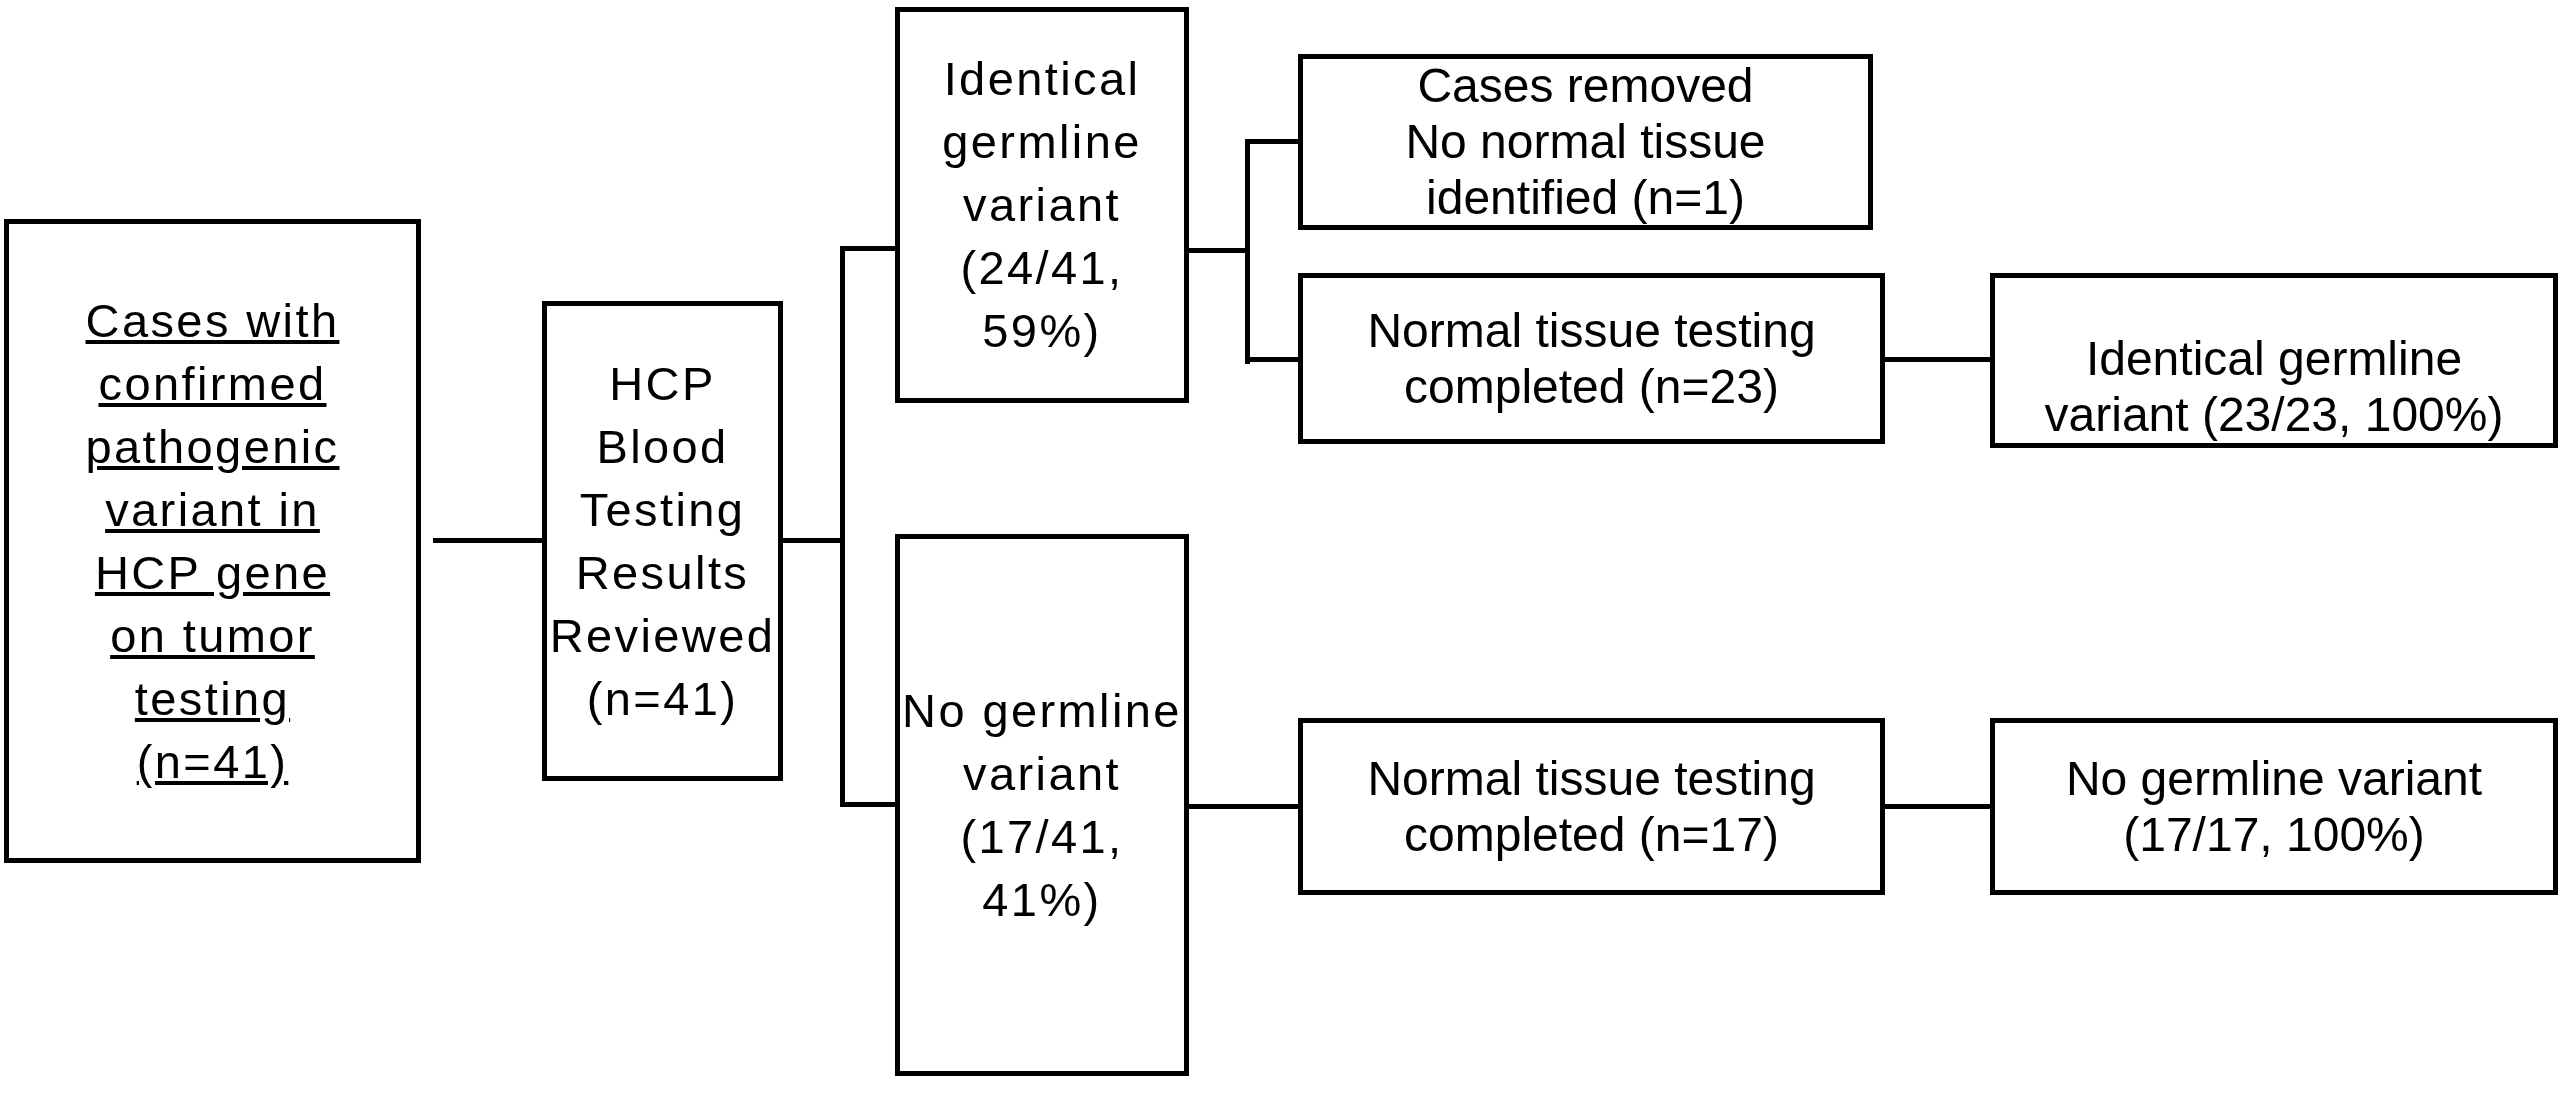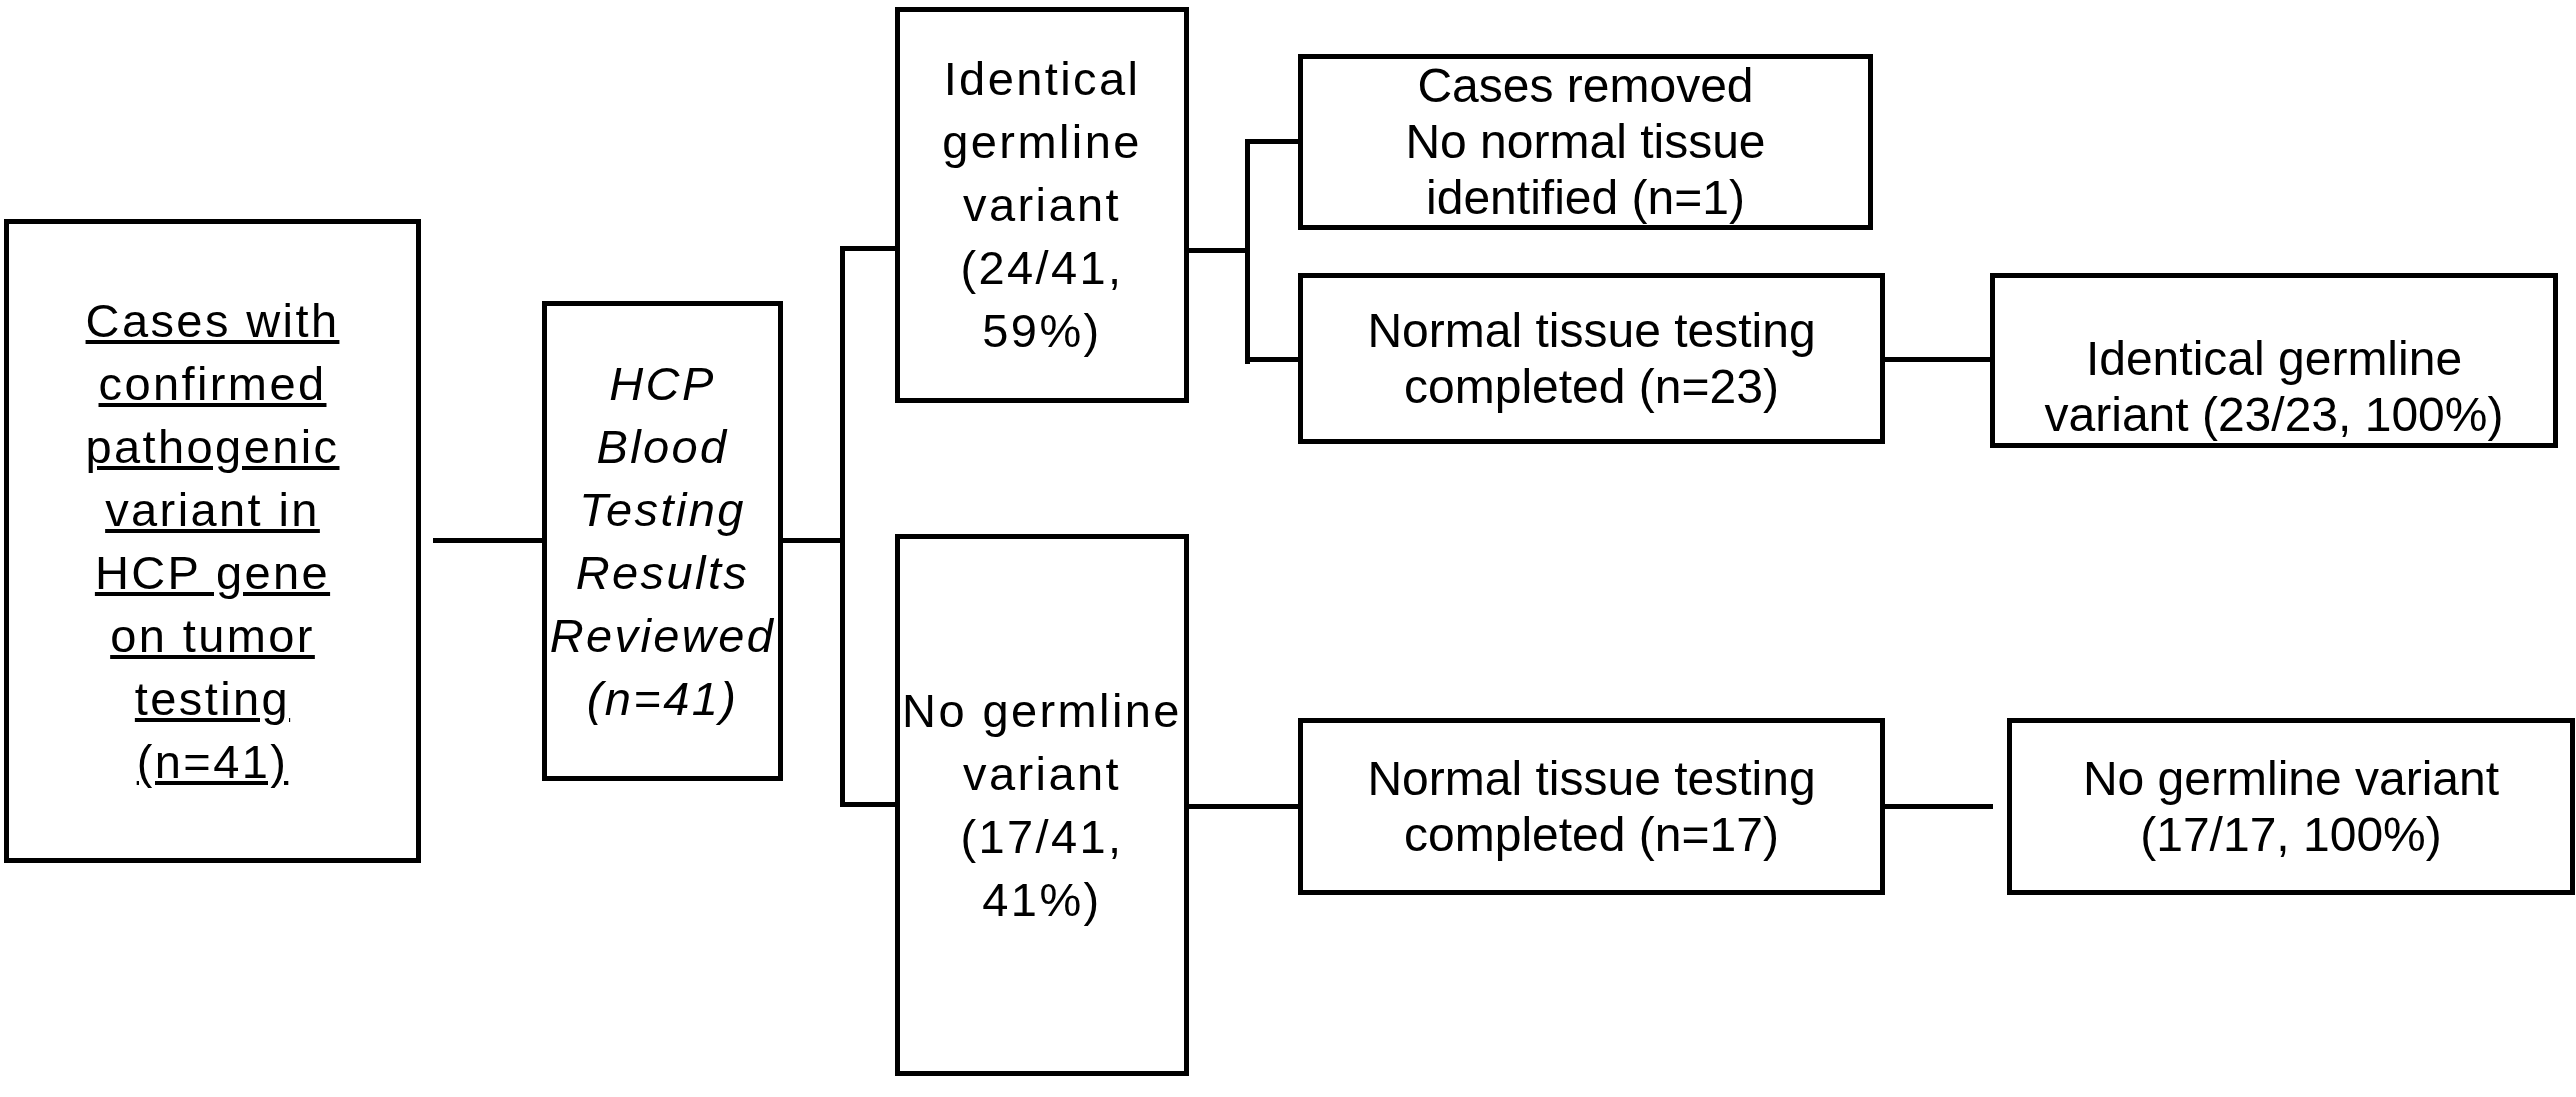--- a/index.html
+++ b/index.html
@@ -44,28 +44,28 @@
     letter-spacing: 0;
   }
   .edge {
     position: absolute;
     background: #000000;
     z-index: 1;
   }
 
   
   #n-cases  { left: 4px;   top: 219px;  width: 417px; height: 644px; text-decoration: underline; }
-  #n-review { left: 542px;  top: 301px;  width: 241px; height: 480px; font-style: italic; }
+  #n-review { left: 542px;  top: 301px;  width: 241px; height: 480px; }
   #n-ident  { left: 895px; top: 6.6px;   width: 294px; height: 396px; }
   #n-noger  { left: 895px; top: 534px;  width: 294px; height: 542px; }
   #n-remov  { left: 1298px; top: 54px;   width: 575px; height: 176px; justify-content: center; }
   #n-nt23   { left: 1298px; top: 273px;  width: 587px; height: 171px; }
   #n-id23   { left: 1990px; top: 273px;  width: 568px; height: 175px; align-items: flex-end; }
   #n-nt17   { left: 1298px; top: 718px; width: 587px; height: 177px; }
-  #n-ng17   { left: 1990px; top: 718px; width: 568px; height: 177px; margin-left: 17px; }
+  #n-ng17   { left: 1990px; top: 718px; width: 568px; height: 177px; }
 
   
   #e-a { left: 433px;  top: 538px;  width: 110px; height: 4.8px; }
   #e-b { left: 780px; top: 538px;  width: 64px; height: 4.8px; }
   #e-c { left: 840px; top: 246px;  width: 4.8px;   height: 561px; }
   #e-d { left: 840px; top: 246px;  width: 58px;  height: 4.8px; }
   #e-e { left: 840px; top: 802px; width: 58px;  height: 4.8px; }
   #e-f { left: 1185px; top: 248px;  width: 65px; height: 4.8px; }
   #e-g { left: 1245px; top: 139px;  width: 4.8px;   height: 225px; }
   #e-h { left: 1245px; top: 139px;  width: 58px;  height: 4.8px; }

